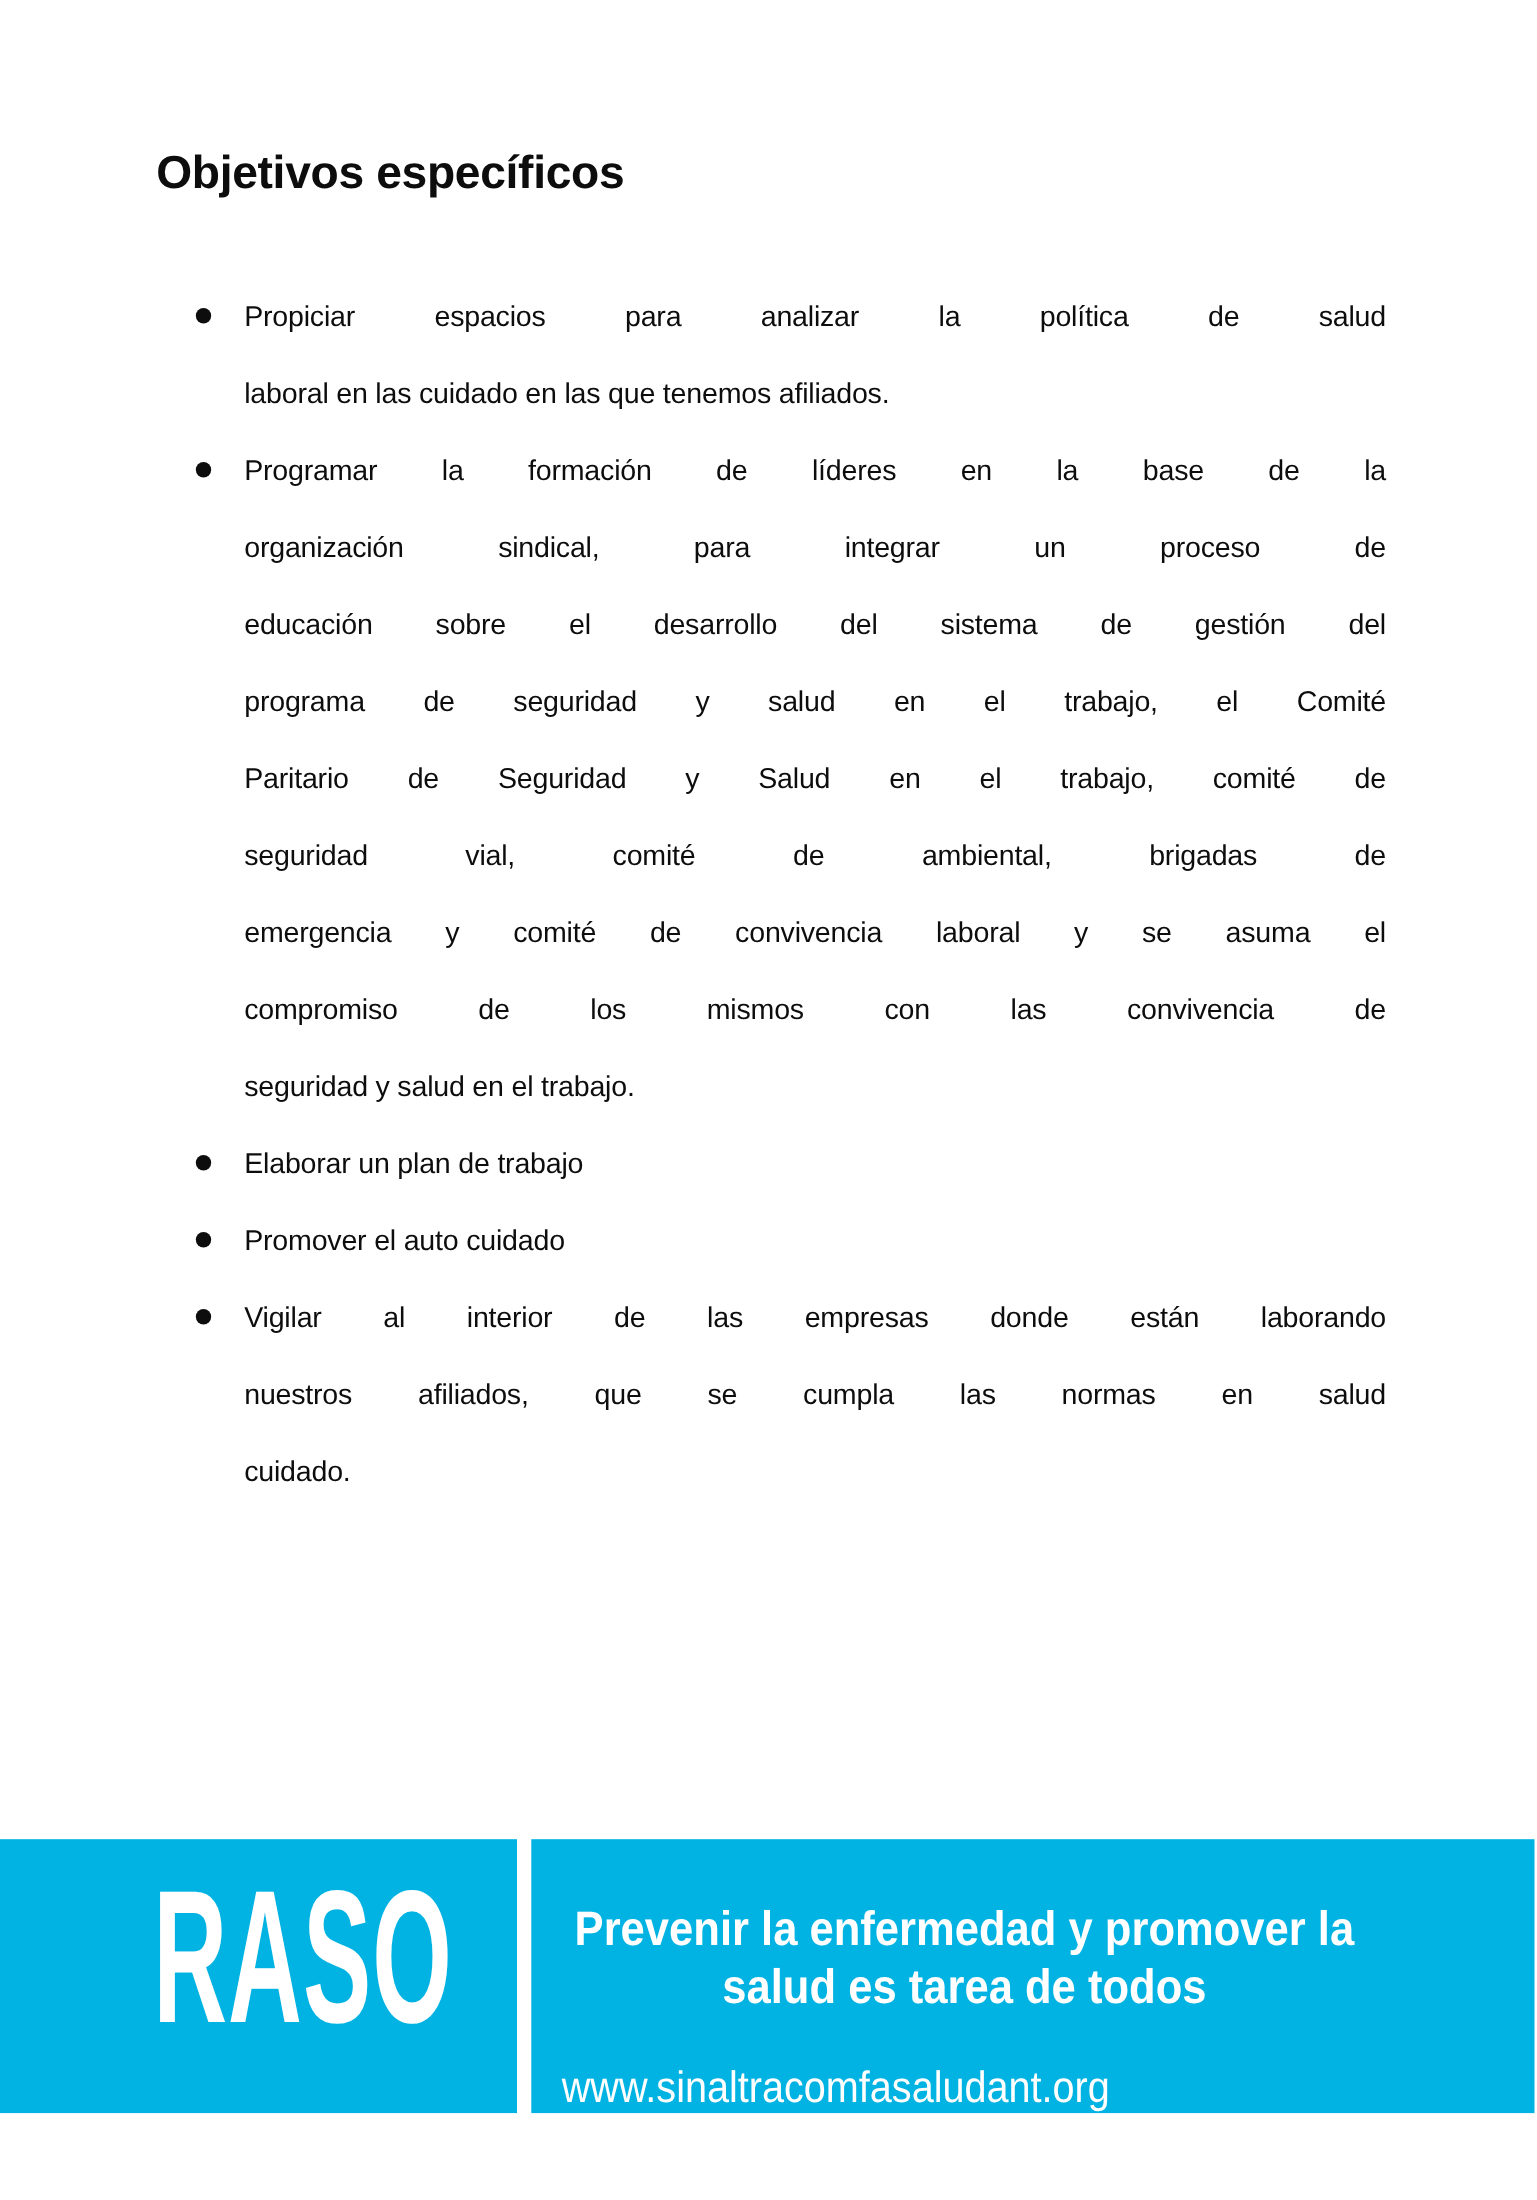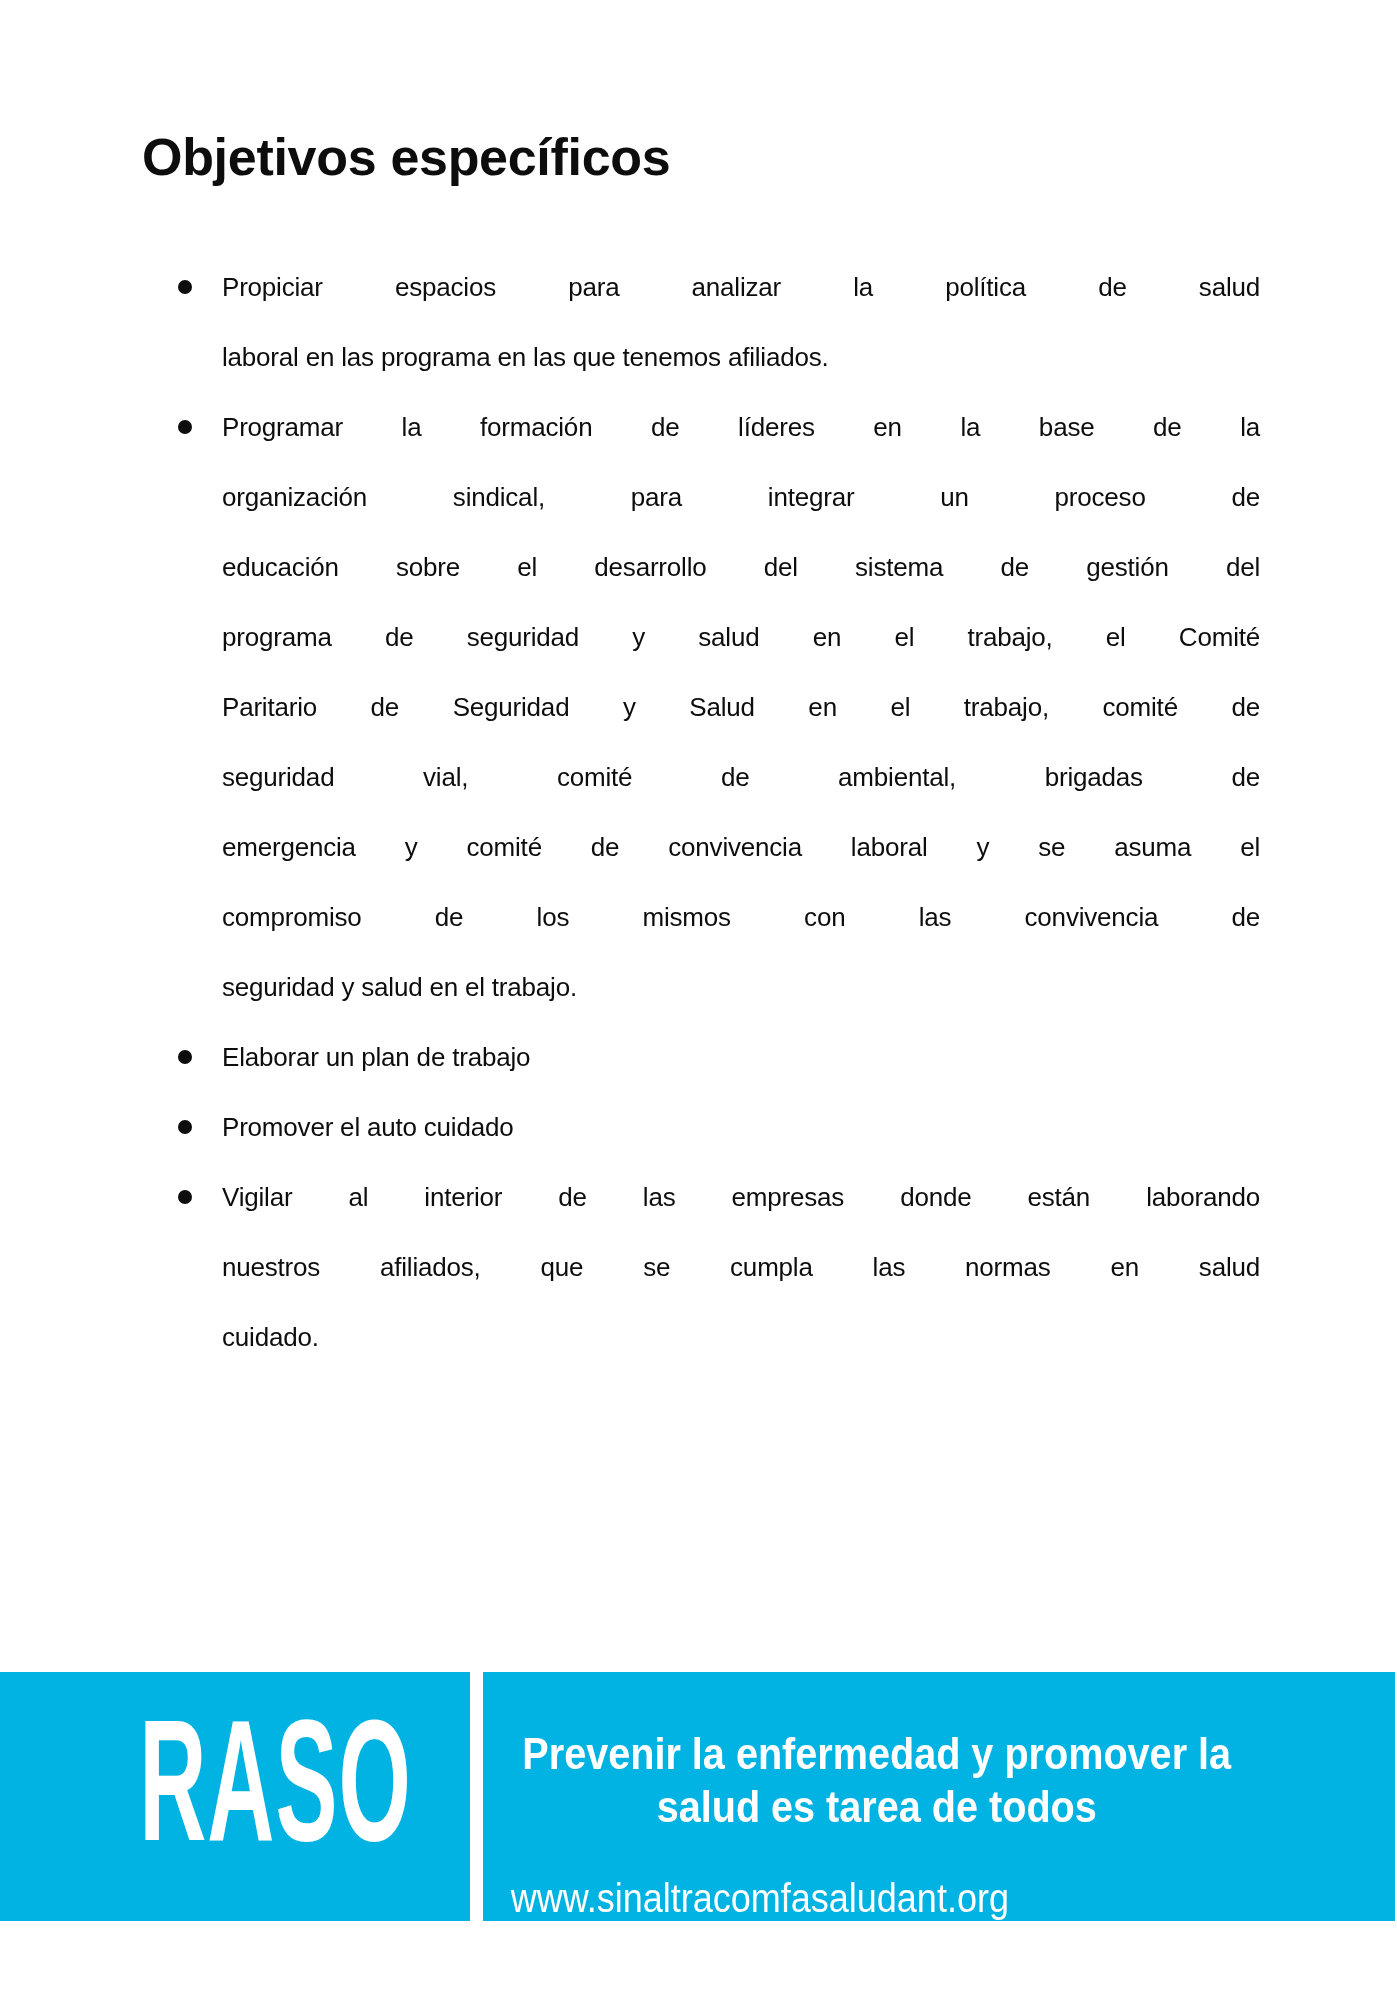--- a/index.html
+++ b/index.html
@@ -11,21 +11,21 @@
     overflow:hidden;
     font-family:"Liberation Sans","DejaVu Sans",sans-serif;
     color:#0d0d0d;
   }
   
   .doc-heading{
     position:absolute;
     left:142px;
     top:132px;
     margin:0;
-    font-size:52px;
+    font-size:42px;
     line-height:50px;
     font-weight:bold;
     letter-spacing:-0.3px;
     color:#0d0d0d;
   }
   
   .bullet-list{
     position:absolute;
     left:222px;
     top:252px;
@@ -131,21 +131,21 @@
 </head>
 <body>
 
 <div class="page" style="--banner: #00b3e3;">
 
   <h1 class="doc-heading">Objetivos específicos</h1>
 
   <ul class="bullet-list" id="bullet-list">
       <li class="bullet-item">
         <div class="bullet-line">Propiciar espacios para analizar la política de salud</div>
-        <div class="bullet-line last">laboral en las programa en las que tenemos afiliados.</div>
+        <div class="bullet-line last">laboral en las cuidado en las que tenemos afiliados.</div>
       </li>
       <li class="bullet-item">
         <div class="bullet-line">Programar la formación de líderes en la base de la</div>
         <div class="bullet-line">organización sindical, para integrar un proceso de</div>
         <div class="bullet-line">educación sobre el desarrollo del sistema de gestión del</div>
         <div class="bullet-line">programa de seguridad y salud en el trabajo, el Comité</div>
         <div class="bullet-line">Paritario de Seguridad y Salud en el trabajo, comité de</div>
         <div class="bullet-line">seguridad vial, comité de ambiental, brigadas de</div>
         <div class="bullet-line">emergencia y comité de convivencia laboral y se asuma el</div>
         <div class="bullet-line">compromiso de los mismos con las convivencia de</div>

